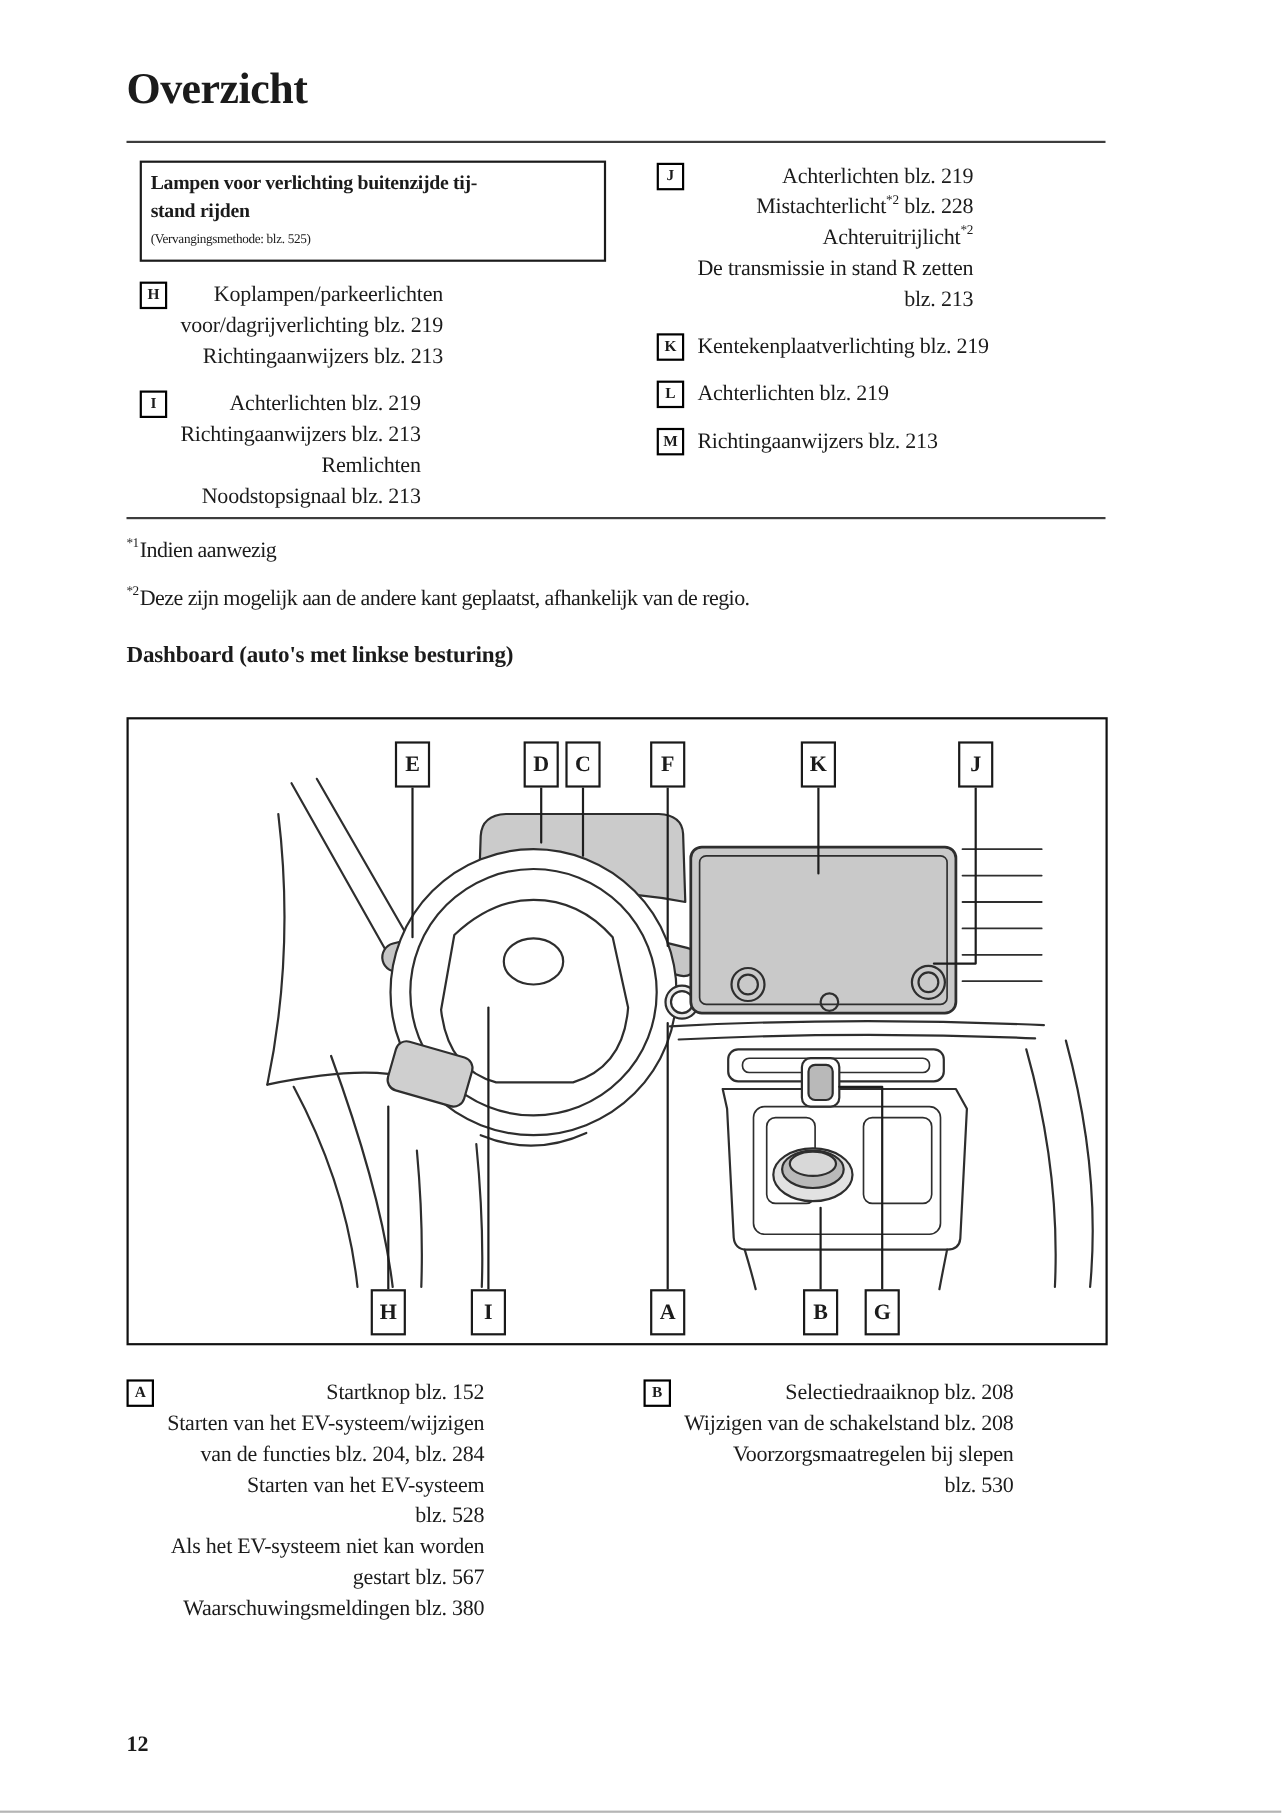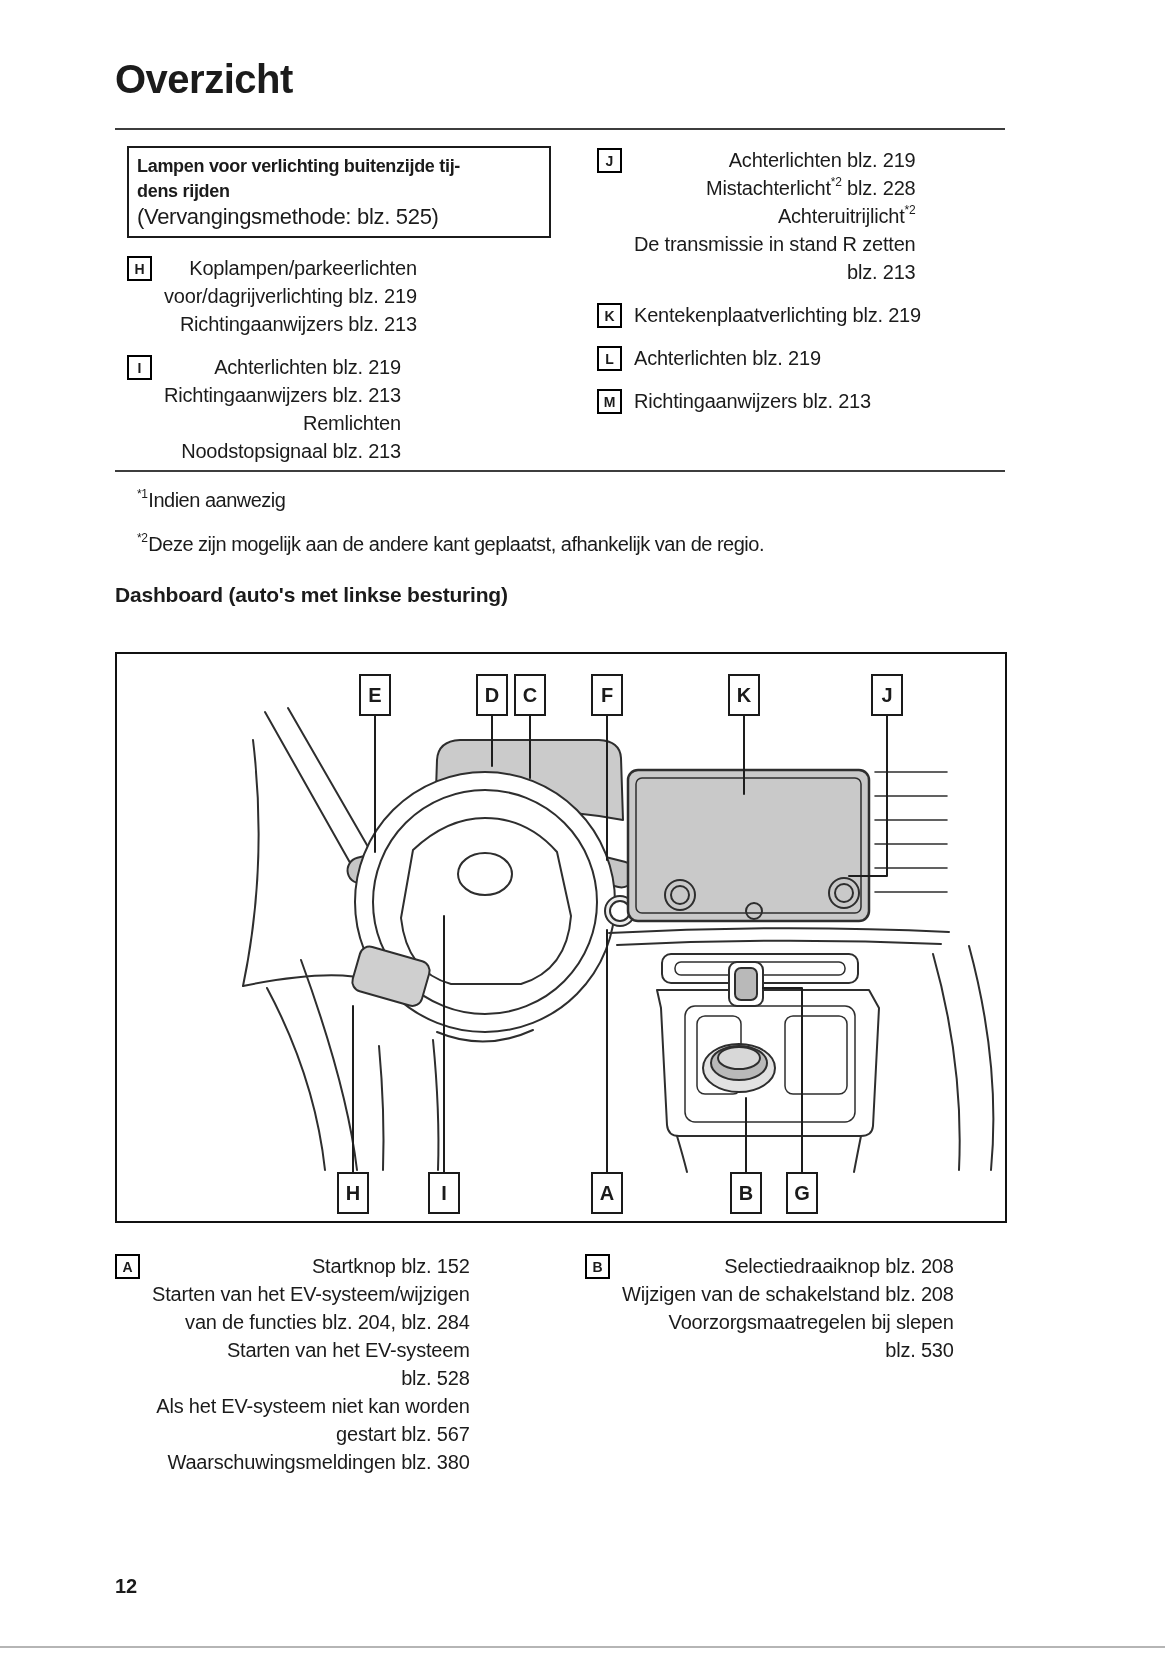--- a/index.html
+++ b/index.html
@@ -1,45 +1,45 @@
 <!DOCTYPE html>
 <html lang="nl"><head>
 <meta charset="utf-8">
 <style>
   html,body{margin:0;padding:0;background:#ffffff;}
   body{
     width:1165px;height:1653px;position:relative;
     font-family:"Liberation Sans","DejaVu Sans",sans-serif;
     color:#1b1b1b;-webkit-font-smoothing:antialiased;
   }
-  .abs{position:absolute;}
+  .abs{position:absolute;font-family:Liberation Serif, serif;}
   .page-title{top:30px;left:115px;font-size:40px;font-weight:bold;letter-spacing:-0.5px;}
   .rule{left:115px;width:890px;border-top:2px solid #3d3d3d;height:0;}
   .rule-1{top:128px;}
   .rule-2{top:470px;}
   .rule-bottom{left:0;width:1165px;top:1646px;border-top:2px solid #b5b5b5;}
   .columns{top:146px;left:127px;width:890px;display:flex;}
   .col-left{width:470px;}
   .col-right{width:420px;}
   .light-box{
     width:404px;border:2px solid #1b1b1b;padding:6px 8px;margin-bottom:16px;
   }
   .light-box .bold-line{font-size:18px;font-weight:bold;line-height:25px;letter-spacing:-0.3px;white-space:nowrap;}
-  .light-box .note-line{font-size:22px;line-height:26px;letter-spacing:-0.3px;}
+  .light-box .note-line{font-size:12px;line-height:26px;letter-spacing:-0.3px;}
   .legend-item{display:flex;align-items:flex-start;margin-bottom:15px;}
   .letter-box{
     flex:0 0 auto;width:21px;height:21px;border:2px solid #000;margin-top:2px;
     display:flex;align-items:center;justify-content:center;
     font-size:14px;font-weight:bold;background:#fff;
   }
   .item-lines{margin-left:12px;font-size:20px;line-height:28px;letter-spacing:-0.2px;text-align:right;}
   .item-lines .line{white-space:nowrap;}
   sup.fn{font-size:12px;position:relative;top:-1px;vertical-align:super;line-height:0;}
   .footnotes{top:486px;left:115px;width:890px;font-size:20px;letter-spacing:-0.5px;}
-  .footnote{line-height:29px;margin-bottom:15px;white-space:nowrap;margin-left:22px;}
+  .footnote{line-height:29px;margin-bottom:15px;white-space:nowrap;}
   .footnote sup.fn{margin-right:1px;}
   .dash-heading{top:583px;left:115px;font-size:21px;font-weight:bold;letter-spacing:-0.2px;}
   .diagram{
     top:652px;left:115px;width:888px;height:567px;border:2px solid #111;background:#fff;
   }
   .diagram svg{position:absolute;top:0;left:0;}
   .dia-label{
     position:absolute;width:28px;height:38px;border:2px solid #1a1a1a;background:#fff;
     font-size:20px;font-weight:bold;text-align:center;line-height:38px;
   }
@@ -49,21 +49,21 @@
 </head>
 <body>
 
 <h1 class="abs page-title">Overzicht</h1>
 <div class="abs rule rule-1"></div>
 
 <div class="abs columns">
   <div class="col-left">
     <div class="light-box">
       <div class="bold-line">Lampen voor verlichting buitenzijde tij-</div>
-      <div class="bold-line">dens rijden</div>
+      <div class="bold-line">stand rijden</div>
       <div class="note-line">(Vervangingsmethode: blz. 525)</div>
     </div>
 
     <div class="legend-item">
       <span class="letter-box">H</span>
       <div class="item-lines">
           <div class="line">Koplampen/parkeerlichten</div>
           <div class="line">voor/dagrijverlichting blz. 219</div>
           <div class="line">Richtingaanwijzers blz. 213</div>
         </div>

